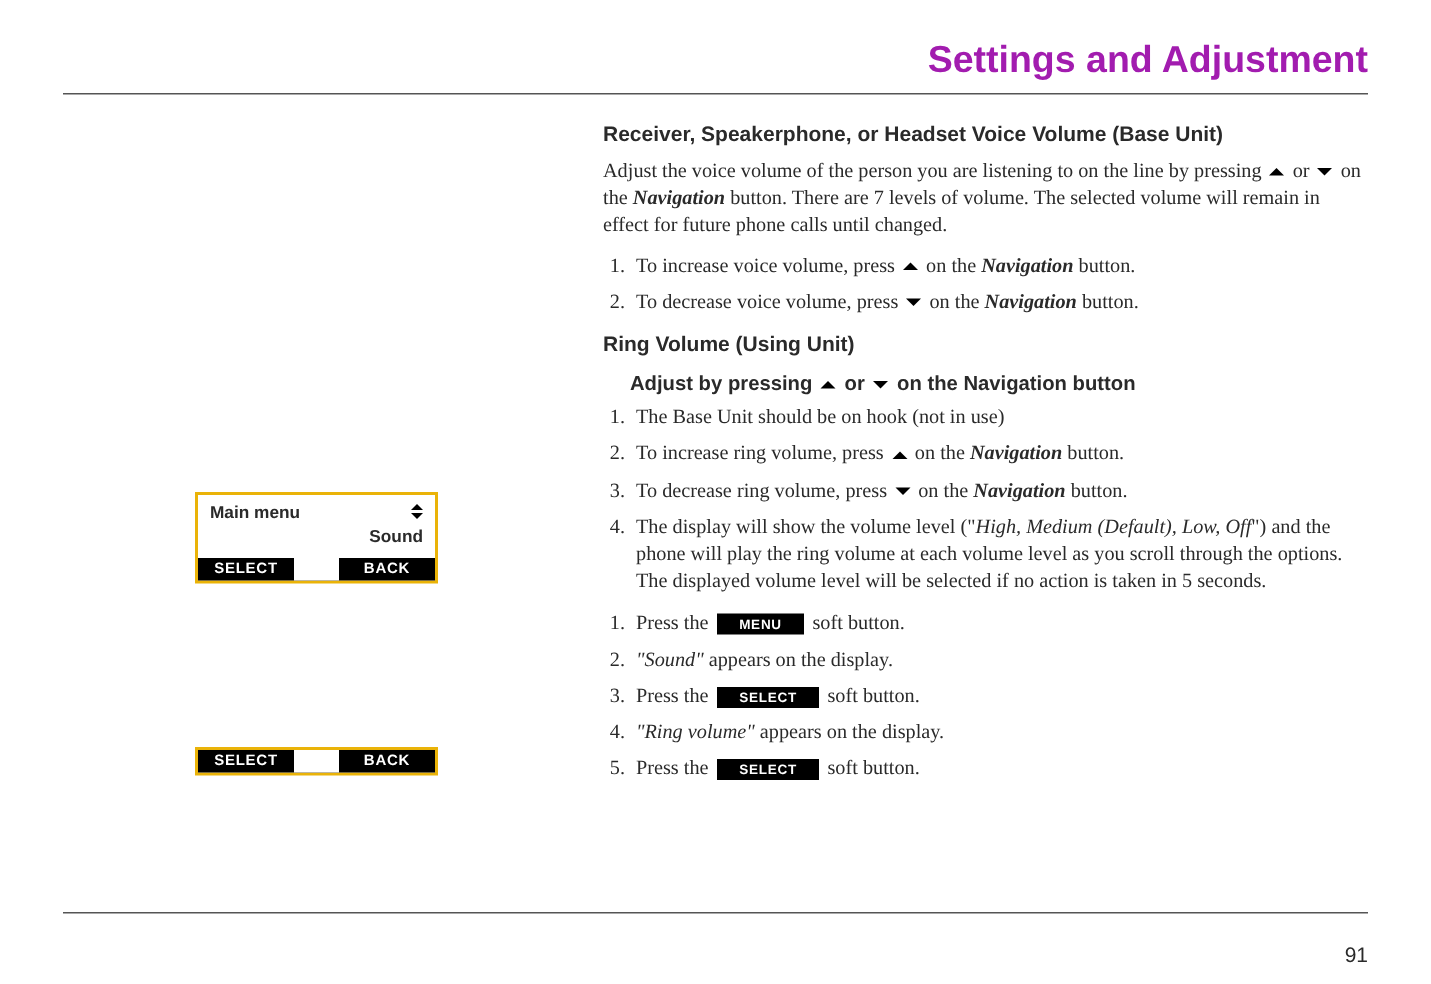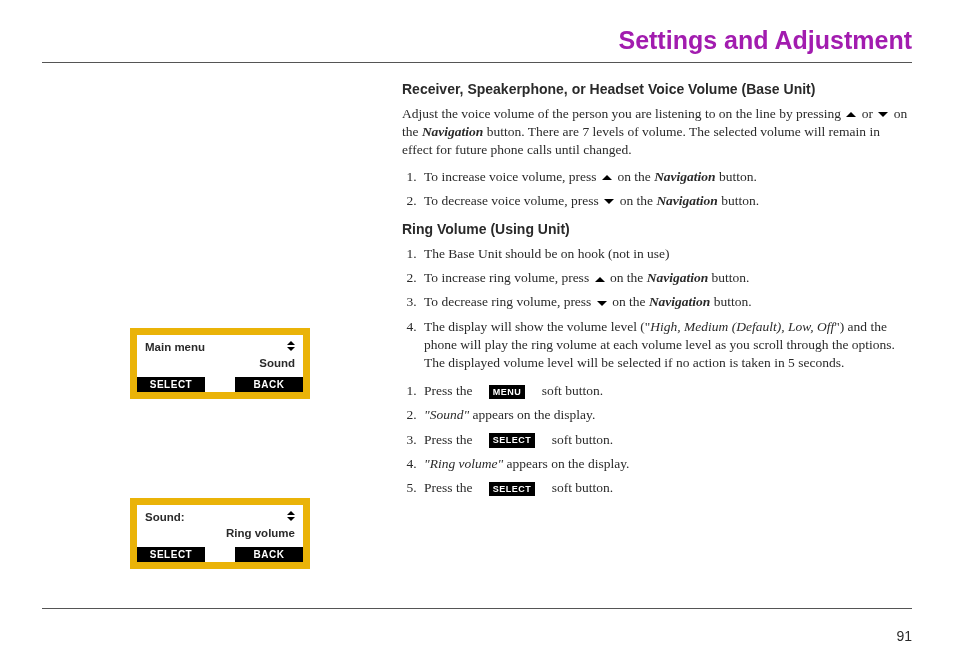--- a/index.html
+++ b/index.html
@@ -81,31 +81,31 @@
   }
   .tri-up { border-bottom: 5px solid #000; }
   .tri-down { border-top: 5px solid #000; }
   .softbtn {
     display: inline-block;
     background: #000;
     color: #fff;
     font-family: Arial, sans-serif;
     font-size: 9px;
     font-weight: bold;
-    padding: 1px 4px;
+    padding: 1px 15px;
     letter-spacing: 0.5px;
     vertical-align: middle;
-    margin: 0 13px;
+    margin: 0 2px;
   }
   
   .lcd {
     position: absolute;
     left: 130px;
-    width: 180px;
-    border: 7px solid #eab308;
+    width: 162px;
+    border: 2px solid #eab308;
     background: #fff;
     font-family: Arial, sans-serif;
   }
   .lcd-body {
     padding: 6px 8px 8px 8px;
     font-size: 11.5px;
     font-weight: bold;
     position: relative;
     min-height: 42px;
   }
@@ -158,20 +158,23 @@
   <p>
     <span>Adjust the voice volume of the person you are listening to on the line by pressing </span><span class="tri-up"></span><span> or </span><span class="tri-down"></span><span> on the </span><span class="bold">Navigation</span><span> button. There are 7 levels of volume. The selected volume will remain in effect for future phone calls until changed.</span>
   </p>
   <ol>
     <li><span>To increase voice volume, press </span><span class="tri-up"></span><span> on the </span><span class="bold">Navigation</span><span> button.</span></li>
     <li><span>To decrease voice volume, press </span><span class="tri-down"></span><span> on the </span><span class="bold">Navigation</span><span> button.</span></li>
   </ol>
 
   <h2>Ring Volume (Using Unit)</h2>
 
+  <div class="subhead">
+    <span>Adjust by pressing </span><span class="tri-up"></span><span> or </span><span class="tri-down"></span><span> on the Navigation button</span>
+  </div>
   <ol>
     <li>The Base Unit should be on hook (not in use)</li>
     <li><span>To increase ring volume, press </span><span class="tri-up"></span><span> on the </span><span class="bold">Navigation</span><span> button.</span></li>
     <li><span>To decrease ring volume, press </span><span class="tri-down"></span><span> on the </span><span class="bold">Navigation</span><span> button.</span></li>
     <li><span>The display will show the volume level ("</span><span class="italic">High, Medium (Default), Low, Off</span><span>") and the phone will play the ring volume at each volume level as you scroll through the options. The displayed volume level will be selected if no action is taken in 5 seconds.</span></li>
   </ol>
 
   <ol>
     <li><span>Press the </span><span class="softbtn">MENU</span><span> soft button.</span></li>
     <li><span class="italic">"Sound"</span><span> appears on the display.</span></li>
@@ -191,28 +194,20 @@
       </div>
   </div>
   <div class="lcd-footer">
     <span>SELECT</span>
     <span class="gap"></span>
     <span>BACK</span>
   </div>
 </div>
 
 <div class="lcd lcd2">
-  <div class="lcd-body">
-    <span class="line1">Sound:</span>
-    <span class="line2">Ring volume</span>
-    <div class="lcd-arrows">
-        <span class="au"></span>
-        <span class="ad"></span>
-      </div>
-  </div>
   <div class="lcd-footer">
     <span>SELECT</span>
     <span class="gap"></span>
     <span>BACK</span>
   </div>
 </div>
 
 <div class="hr-bottom"></div>
 <div class="page-number">91</div>
 

